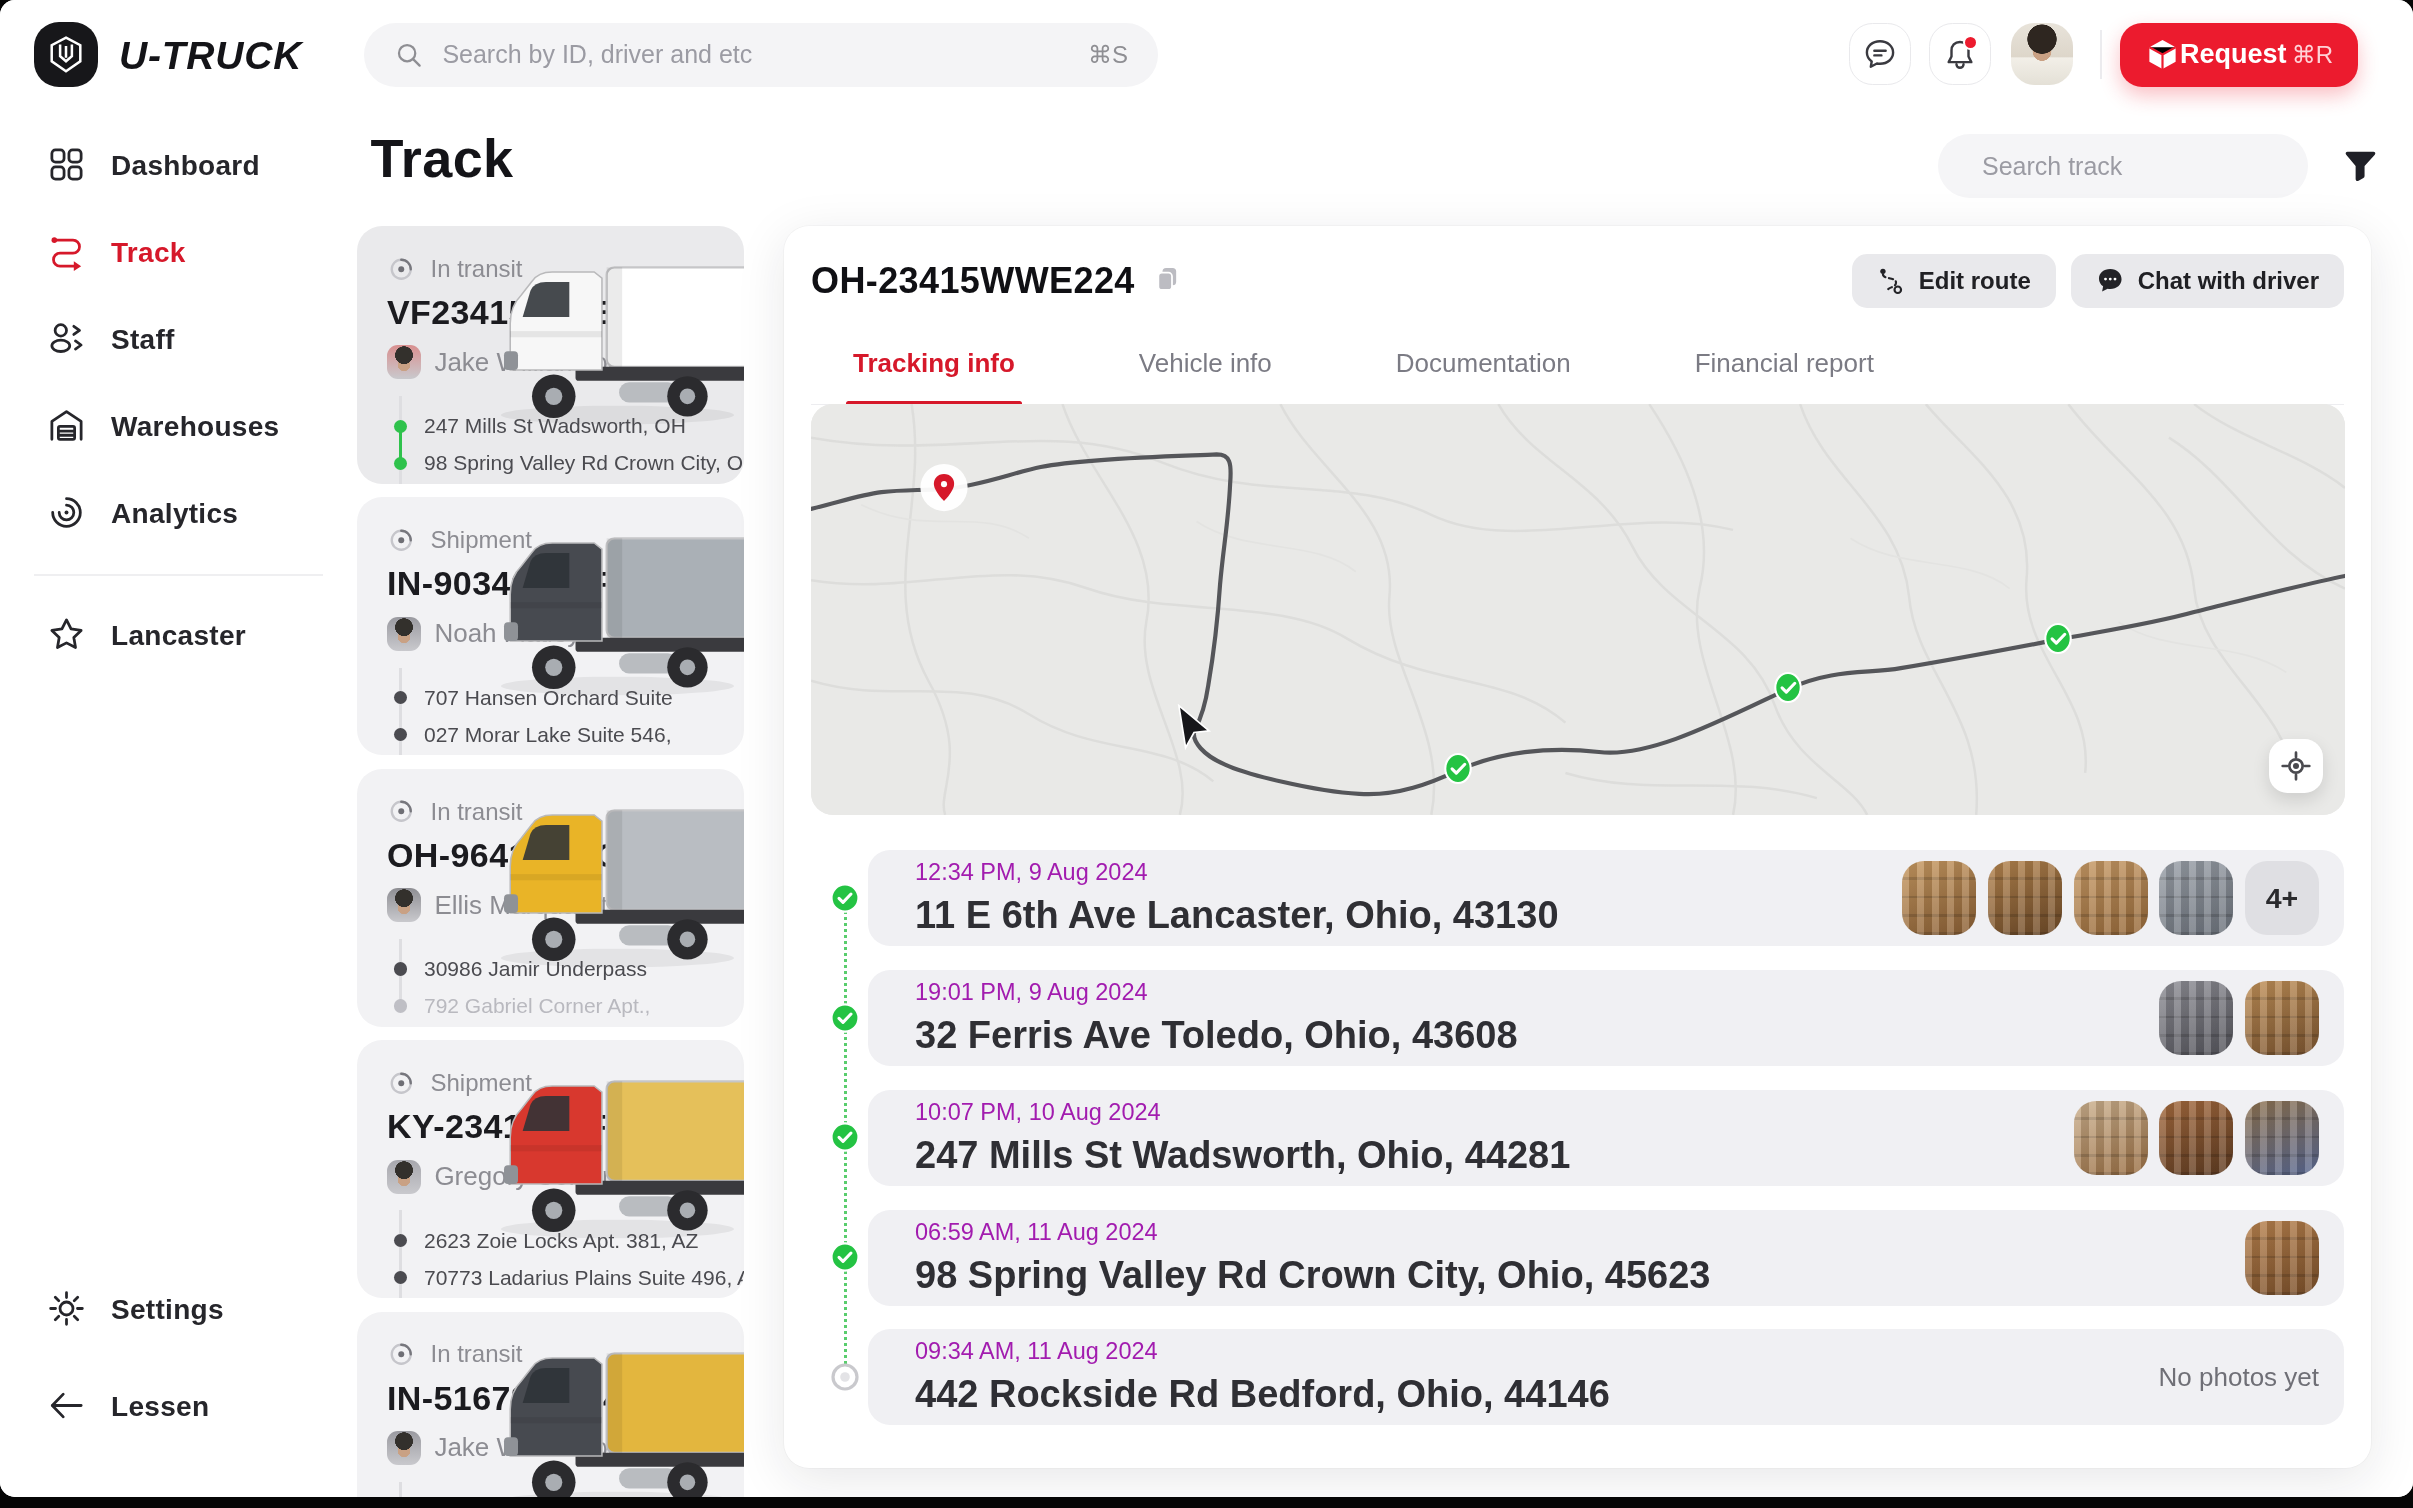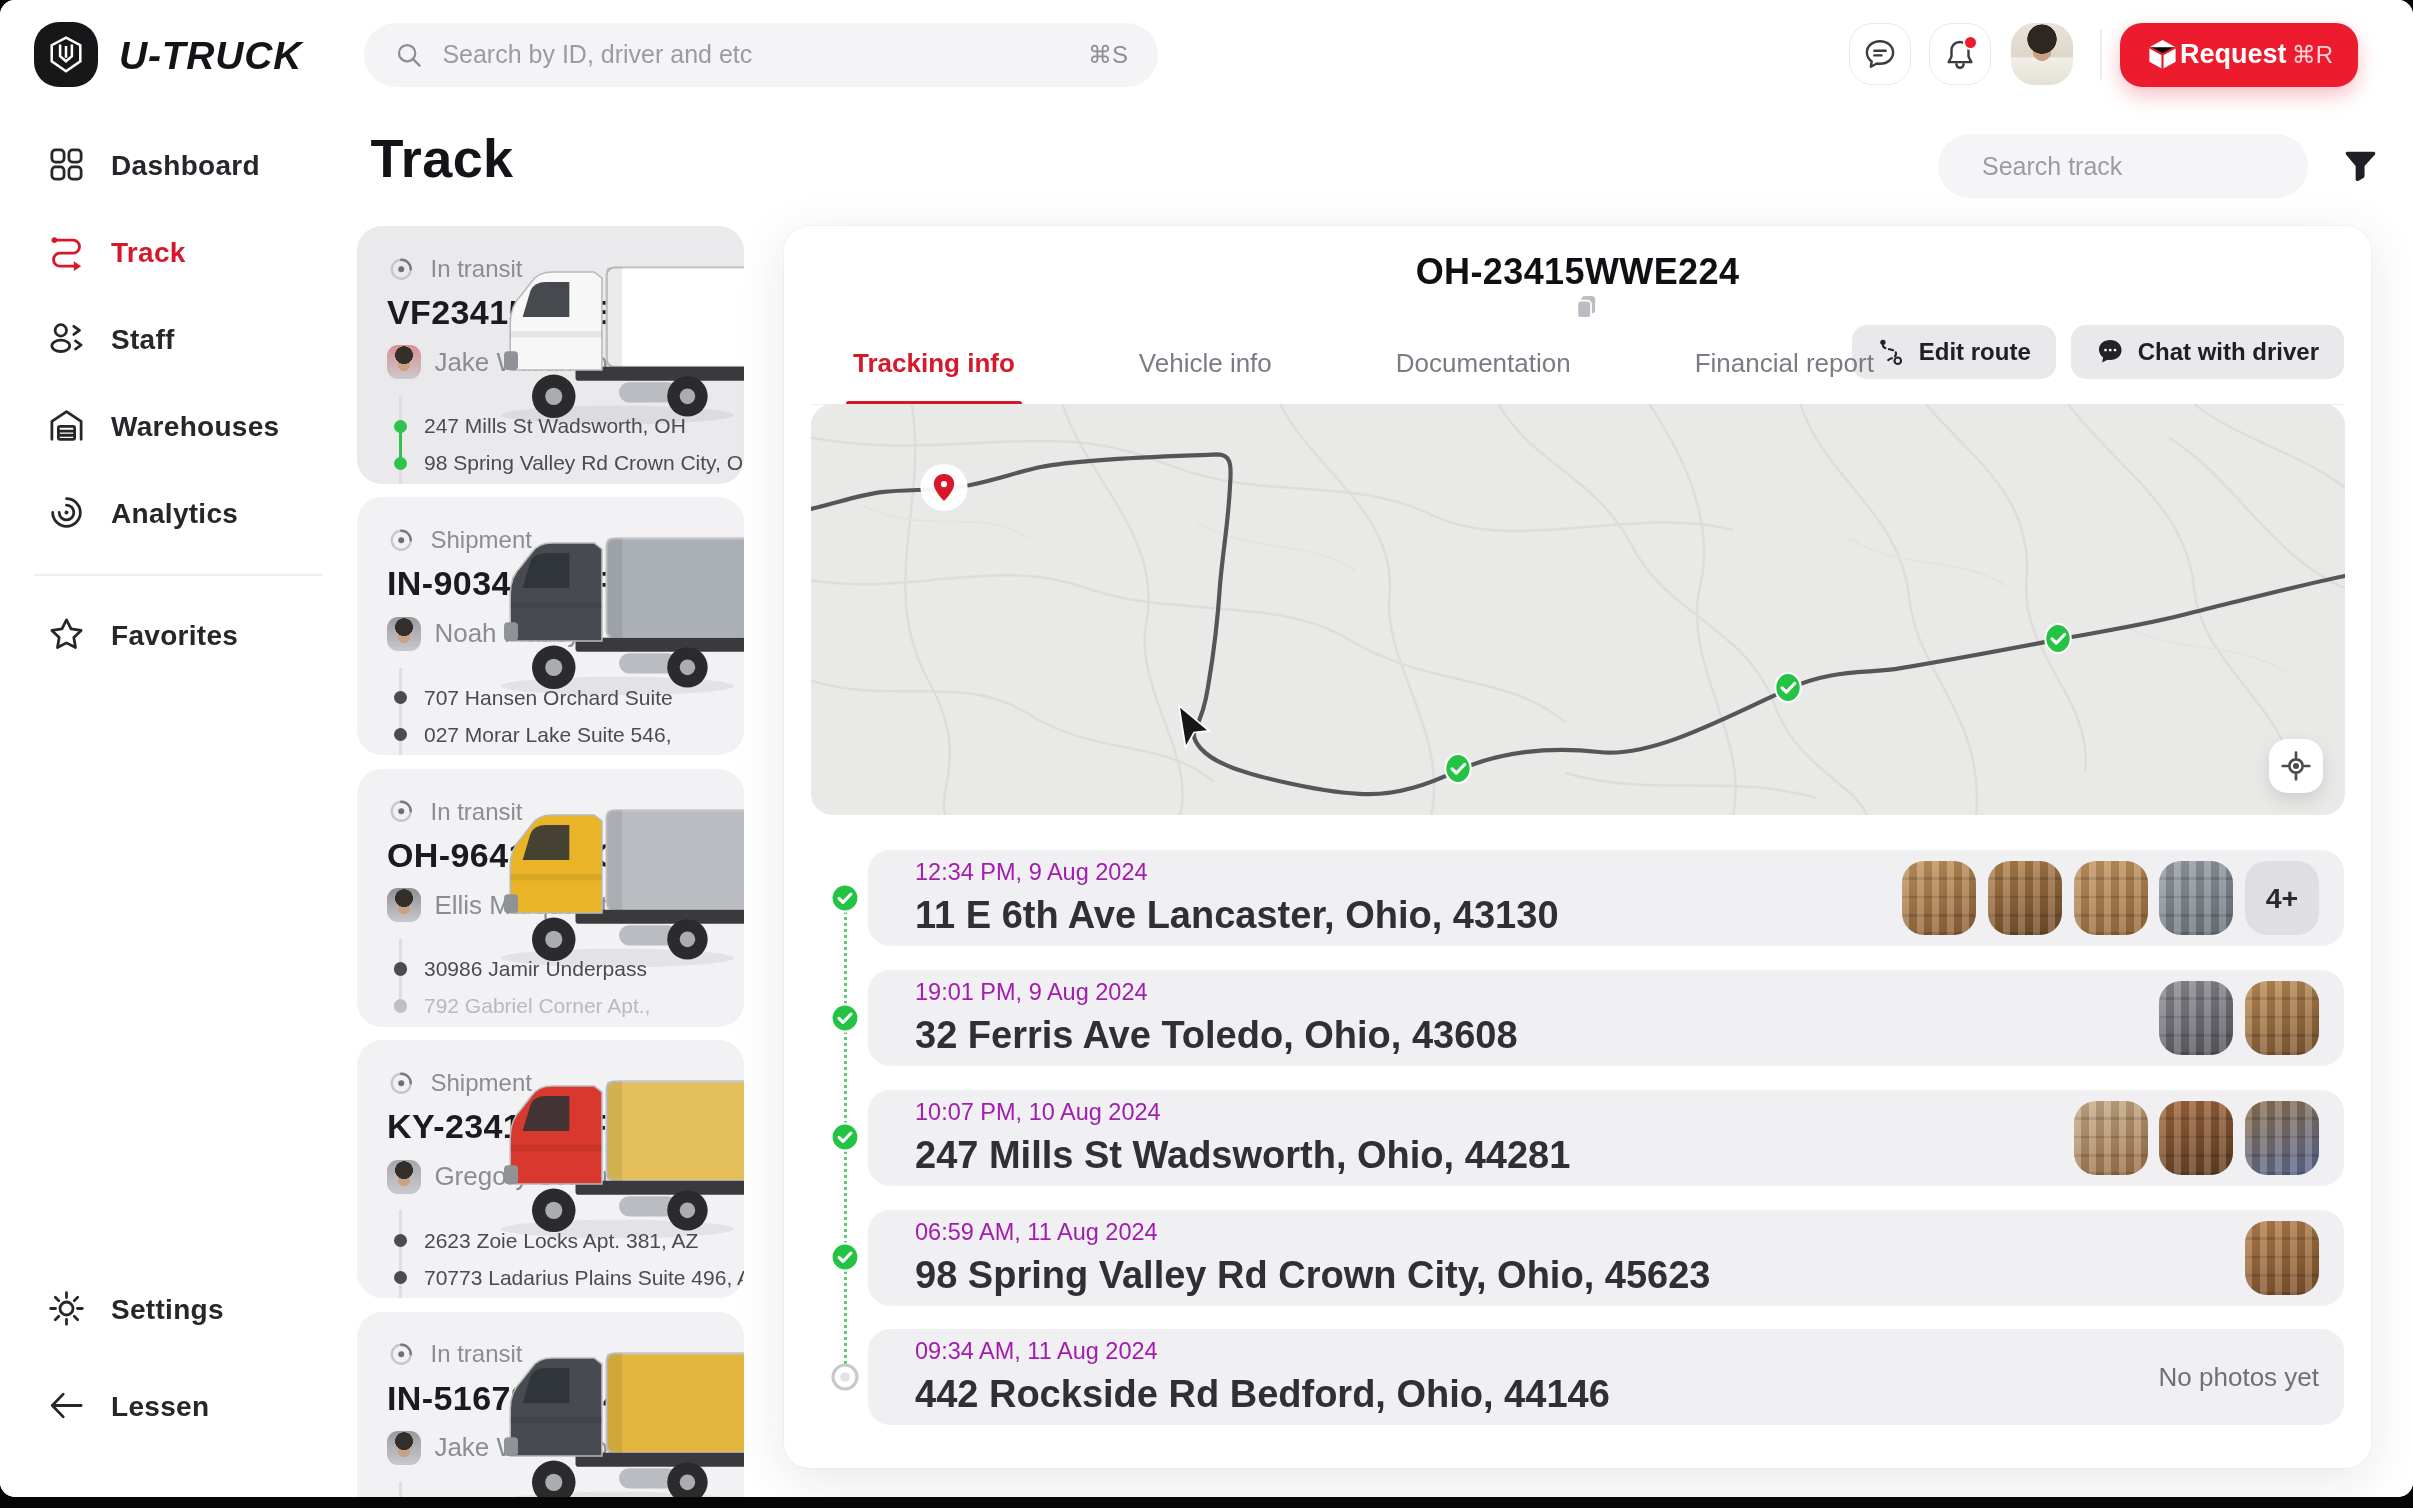--- a/index.html
+++ b/index.html
@@ -76,21 +76,21 @@
   .stop-row { position:relative; display:flex; align-items:center; height:37px; padding-left:37px;
     font-size:21px; color:#4b4b50; white-space:nowrap; }
   .stop-row.pending { color:#b9b9bf; }
   .stop-dot { position:absolute; left:6.7px; width:13.4px; height:13.4px; border-radius:50%; z-index:2; }
   .stop-seg { position:absolute; left:11.7px; width:3.4px; z-index:1; }
 
   
   .detail-panel { position:absolute; left:427px; top:0; width:1587px; height:1242px; background:#fff;
     border-radius:25px; box-shadow:0 11.7px 50px rgba(30,30,40,.10), 0 0 0 0.8px rgba(20,20,30,.03); }
   .detail-header { position:absolute; left:27px; right:27px; top:25px; height:59px; display:flex;
-    align-items:center;flex-direction:column; }
+    align-items:center; }
   .detail-title { font-size:36px; font-weight:800; color:#101014; letter-spacing:0.4px; }
   .copy-btn { margin-left:18.4px; border:none; background:transparent; cursor:pointer; }
   .detail-actions { margin-left:auto; display:flex; gap:15px; }
   .pill-btn { height:54px; border:none; border-radius:15px; background:#e9e9ec; display:flex;
     align-items:center; gap:13.4px; padding:0 25px; font-size:24px; font-weight:600; color:#202024;
     font-family:inherit; cursor:pointer; }
   .tabs { position:absolute; left:27px; right:27px; top:107px; height:72px; display:flex; gap:124px;
     padding-left:42px; border-bottom:1.7px solid #ededf0; }
   .tab { position:relative; font-size:26px; color:#7b7b84; font-weight:500; padding-top:15px; cursor:pointer; }
   .tab.active { color:#d6182a; font-weight:700; }
@@ -213,21 +213,21 @@
               <path d="M24 15 a9 9 0 1 1 -9 9"></path>
               <circle cx="24" cy="24" r="2.4" fill="currentColor" stroke="none"></circle>
             </svg></span>
     <span class="nav-label">Analytics</span>
         </div>
         <div class="side-divider"></div>
         <div class="nav-item">
           <span><svg class="nav-icon" viewBox="0 0 48 48" fill="none" stroke="currentColor" stroke-width="3.4" stroke-linecap="round" stroke-linejoin="round">
               <path d="M24 6 l5.6 11.2 12.4 1.8 -9 8.8 2.1 12.3 -11.1 -5.8 -11.1 5.8 2.1 -12.3 -9 -8.8 12.4 -1.8 z"></path>
             </svg></span>
-    <span class="nav-label">Favorites</span>
+    <span class="nav-label">Lancaster</span>
         </div>
       </div>
     <div class="sidebar-bottom">
         <div class="nav-item" style="margin: 37px 0px;">
           <span><svg class="nav-icon" viewBox="0 0 48 48" fill="none" stroke="currentColor" stroke-width="3.4" stroke-linecap="round" stroke-linejoin="round">
               <circle cx="24" cy="24" r="8"></circle>
               <path d="M24 4.5 v6 M24 37.5 v6 M4.5 24 h6 M37.5 24 h6 M10.2 10.2 l4.3 4.3 M33.5 33.5 l4.3 4.3 M37.8 10.2 l-4.3 4.3 M14.5 33.5 l-4.3 4.3"></path>
             </svg></span>
     <span class="nav-label">Settings</span>
         </div>

